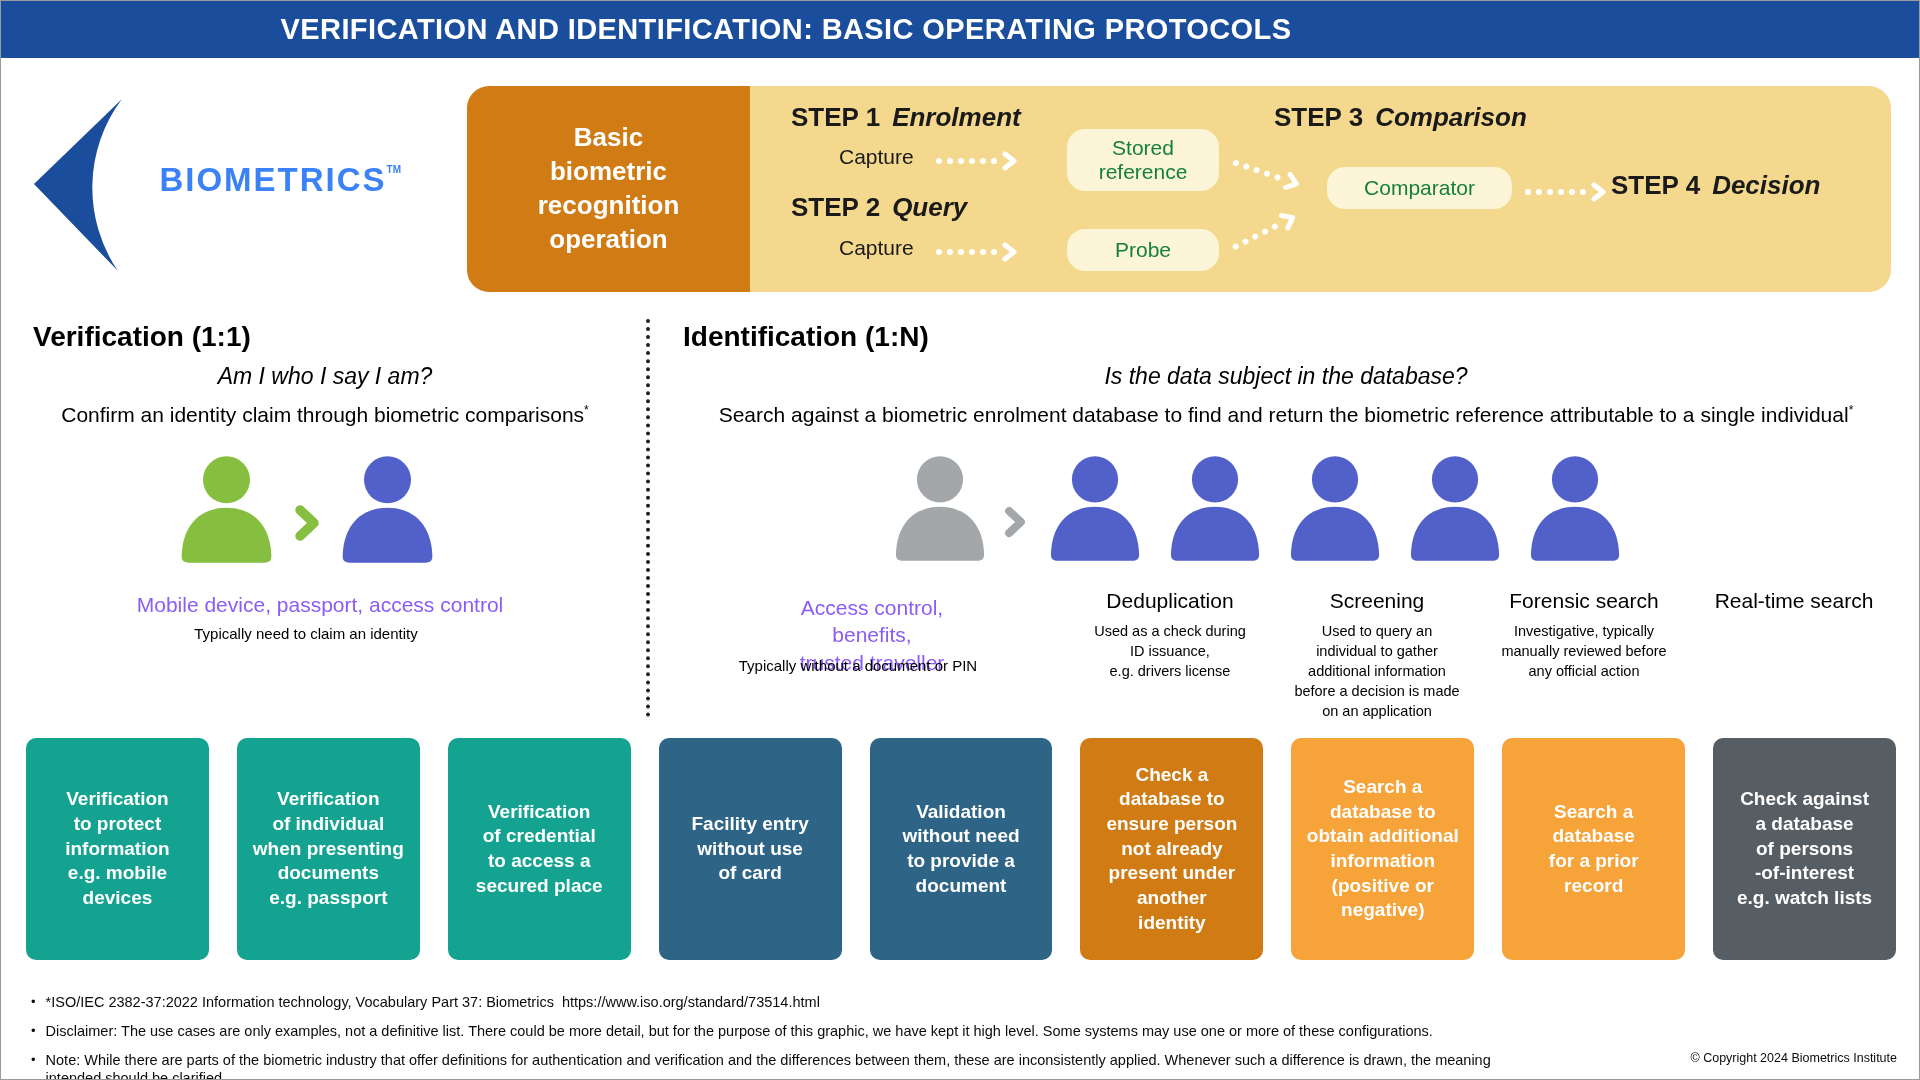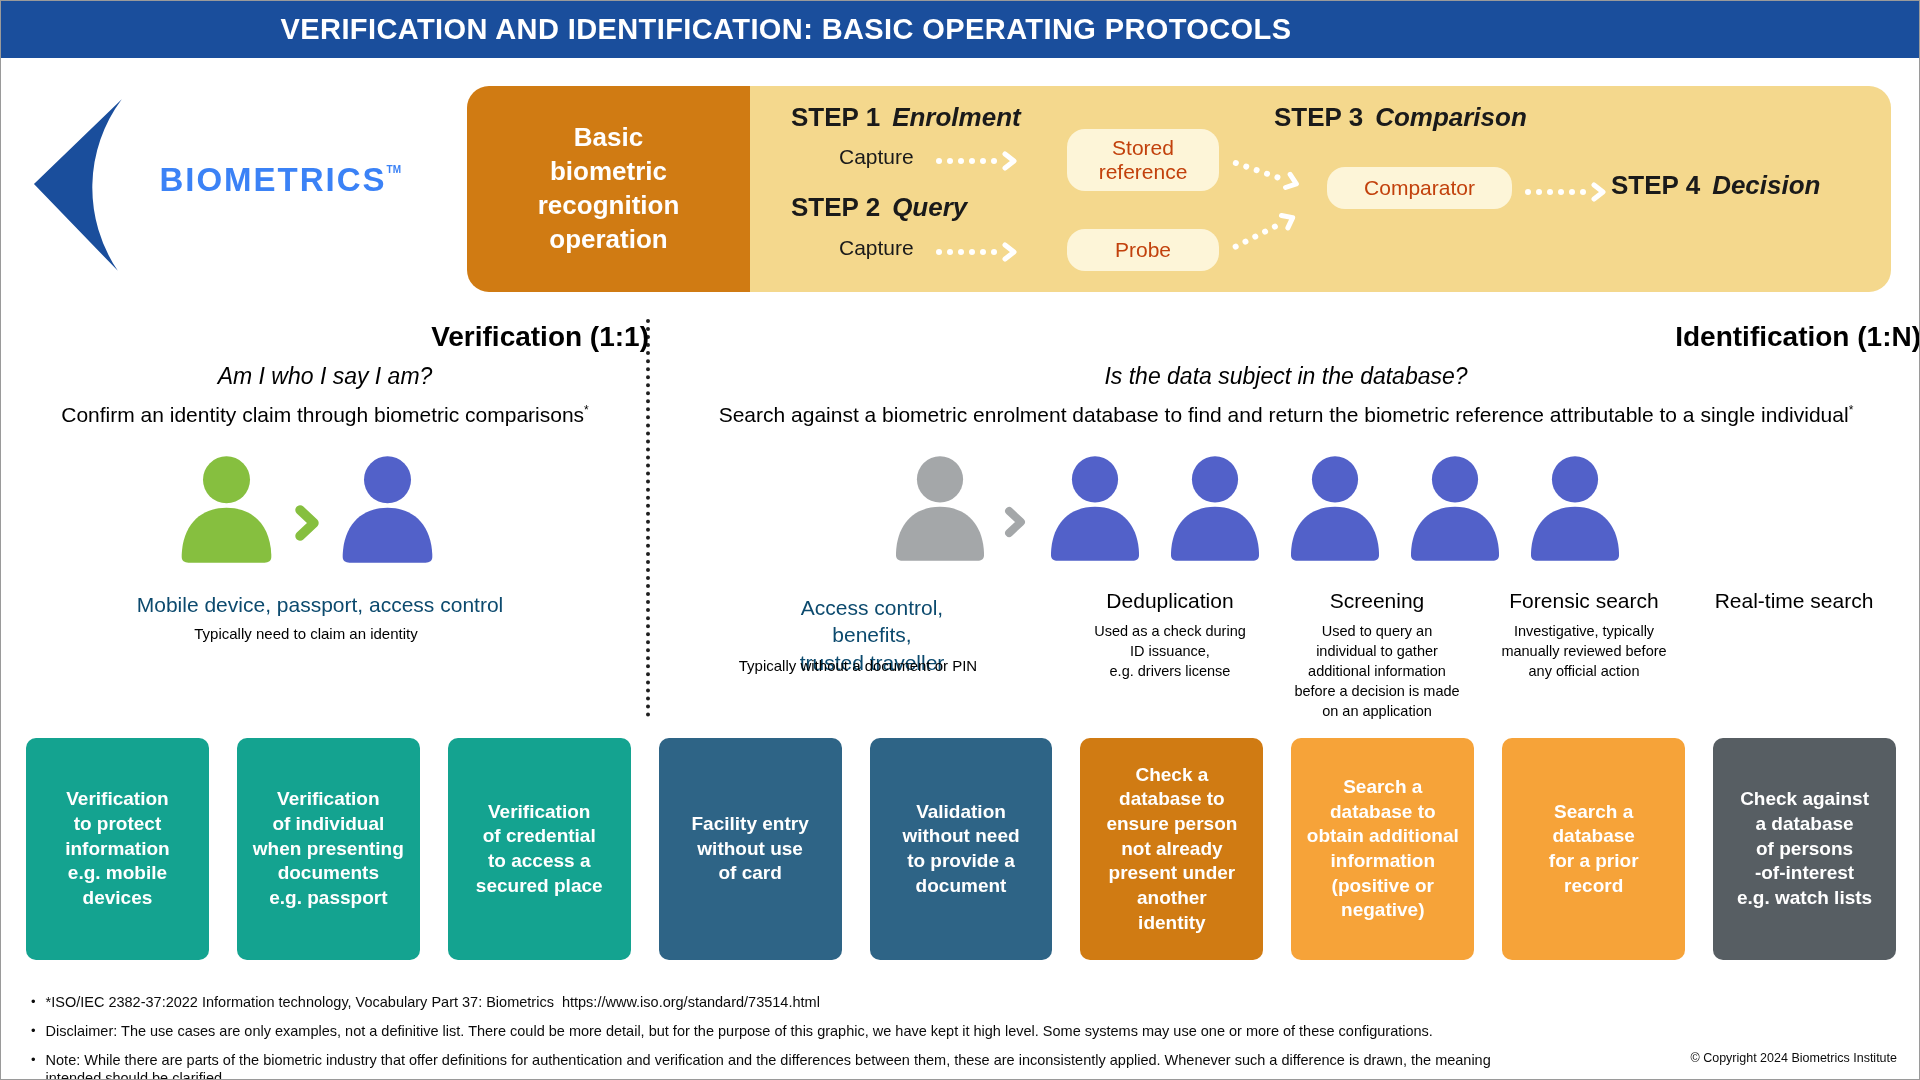--- a/index.html
+++ b/index.html
@@ -35,45 +35,45 @@
   }
   #flow-band {
     position:absolute; left:749px; top:85px; width:1141px; height:206px; background:#f4d88d;
     border-radius:0 22px 22px 0;
   }
   .step-title { position:absolute; color:#1a1a1a; font-size:26px; font-weight:bold; white-space:nowrap; }
   .step-title .step-name { font-style:italic; margin-left:12px; }
   .flow-label { position:absolute; color:#1a1a1a; font-size:21px; white-space:nowrap; }
   .pill {
     position:absolute; background:#fdf5d8; border-radius:18px; display:flex; align-items:center;
-    justify-content:center; text-align:center; color:#c2410c; font-size:21px; line-height:1.15;
+    justify-content:center; text-align:center; color:#15803d; font-size:21px; line-height:1.15;
   }
   .arrow-dots { position:absolute; display:flex; align-items:center; gap:5px; transform-origin:left center; }
   .arrow-dots i { width:6px; height:6px; border-radius:50%; background:#ffffff; }
   .arrow-dots svg { display:block; }
 
   
   #divider { position:absolute; left:645px; top:318px; height:398px; width:0; border-left:4px dotted #1f1f1f; }
 
   .section { position:absolute; top:318px; }
   #verification { left:0; width:648px; }
   #identification { left:650px; width:1270px; }
-  .sec-heading { position:absolute; width:100%; text-align:right; font-size:28px; font-weight:bold; color:#000; top:2px; }
+  .sec-heading { position:absolute; width:100%; text-align:left; font-size:28px; font-weight:bold; color:#000; top:2px;padding-left:32px; }
   .sec-question { position:absolute; width:100%; text-align:center; font-size:23px; font-style:italic; color:#000; top:44px; }
   .sec-desc { position:absolute; width:100%; text-align:center; font-size:21px; color:#000; top:84px; }
   .sec-desc sup { font-size:12px; }
 
   .persons { position:absolute; display:flex; align-items:flex-end; }
   .person svg { display:block; }
   .person.green svg * { fill:#86bf3f; }
   .person.blue svg * { fill:#5261c9; }
   .person.gray svg * { fill:#a4a7a9; }
   .mid-chevron { align-self:center; margin-top:26px; }
 
-  .use-case { position:absolute; text-align:center; font-size:21px; color:#0c4a6e; line-height:1.3;padding-left:28px; }
+  .use-case { position:absolute; text-align:center; font-size:21px; color:#8b5cf6; line-height:1.3;padding-left:28px; }
   .use-note { position:absolute; text-align:center; font-size:15px; color:#000; }
 
   .id-col { position:absolute; text-align:center; }
   .id-col .col-label { font-size:21px; color:#000; }
   .id-col .col-desc { font-size:14.5px; color:#000; line-height:1.38; margin-top:8px; }
 
   
   #boxes { position:absolute; left:25px; top:737px; width:1870px; height:222px; display:flex; gap:28px; }
   .ucbox {
     flex:1; border-radius:10px; display:flex; align-items:center; justify-content:center;

